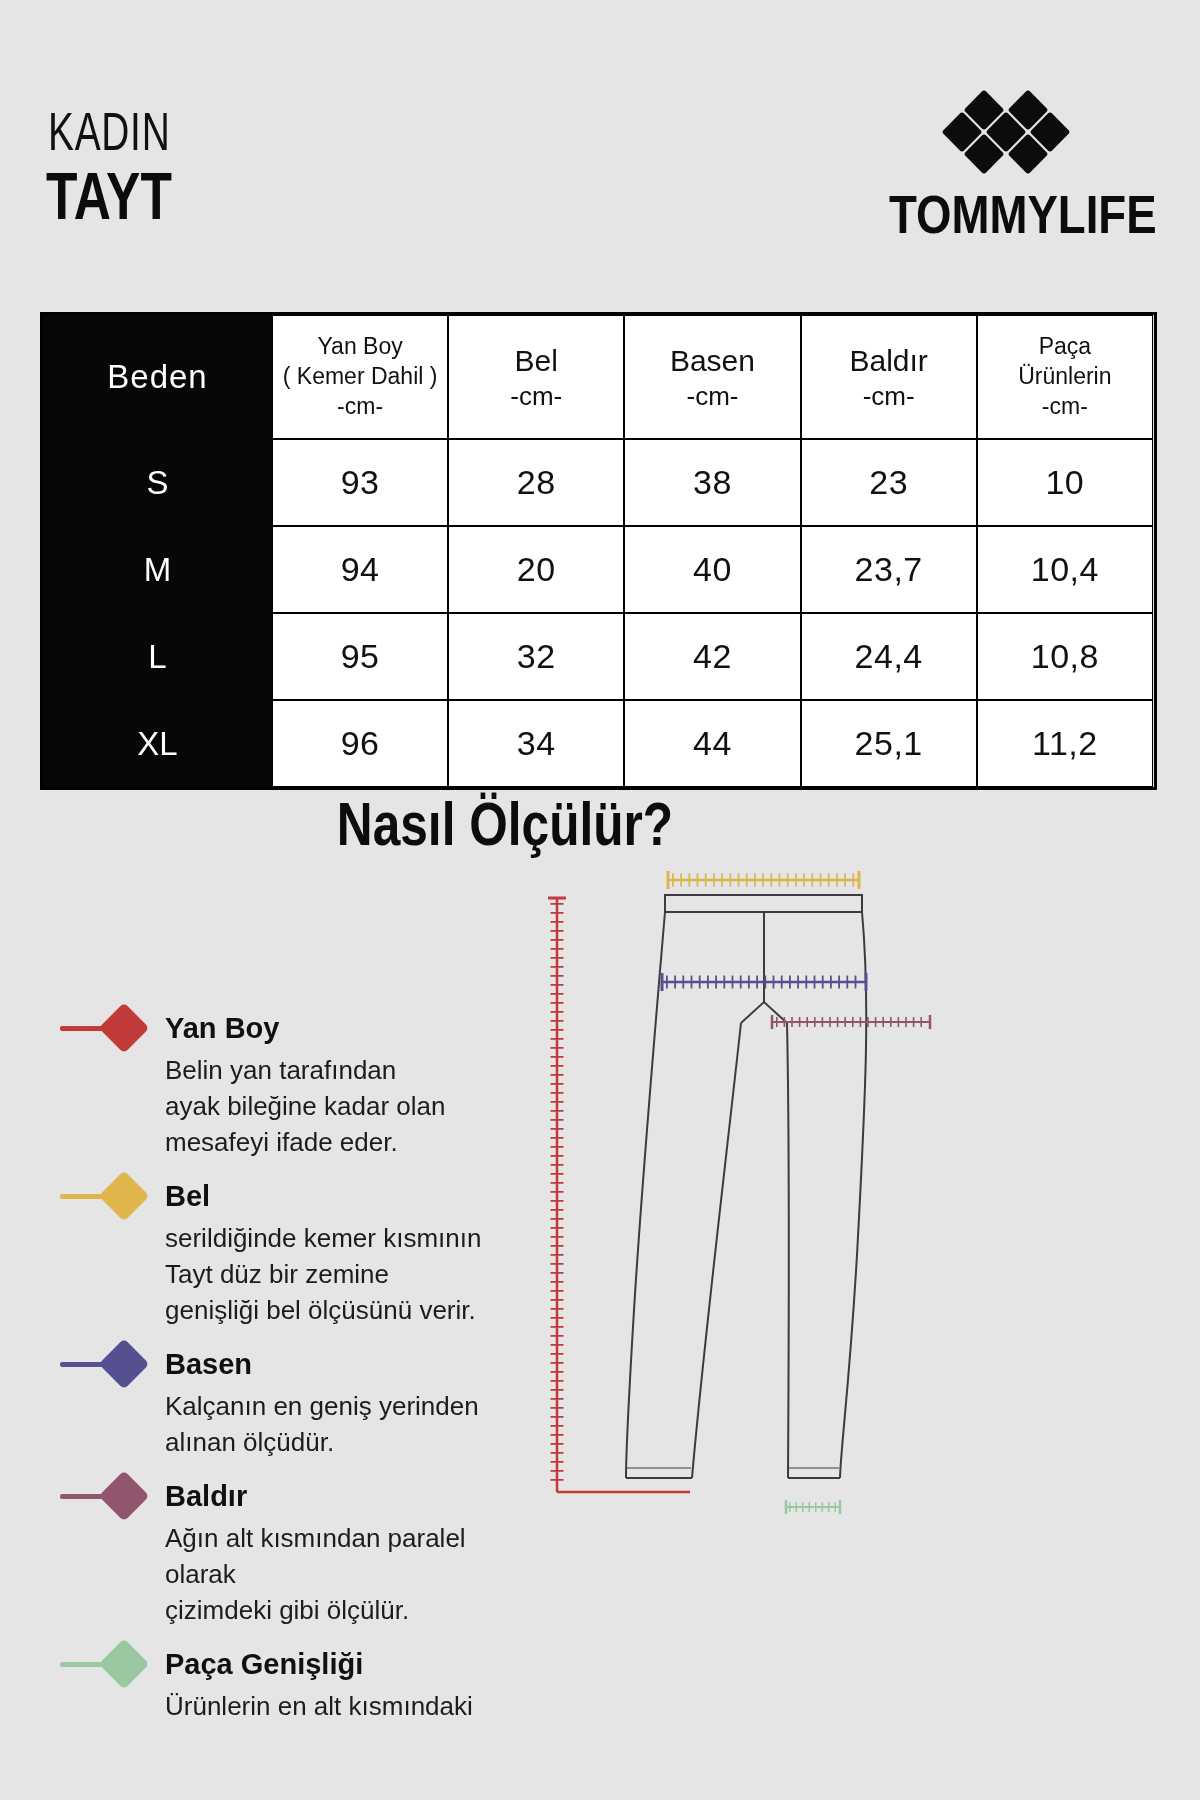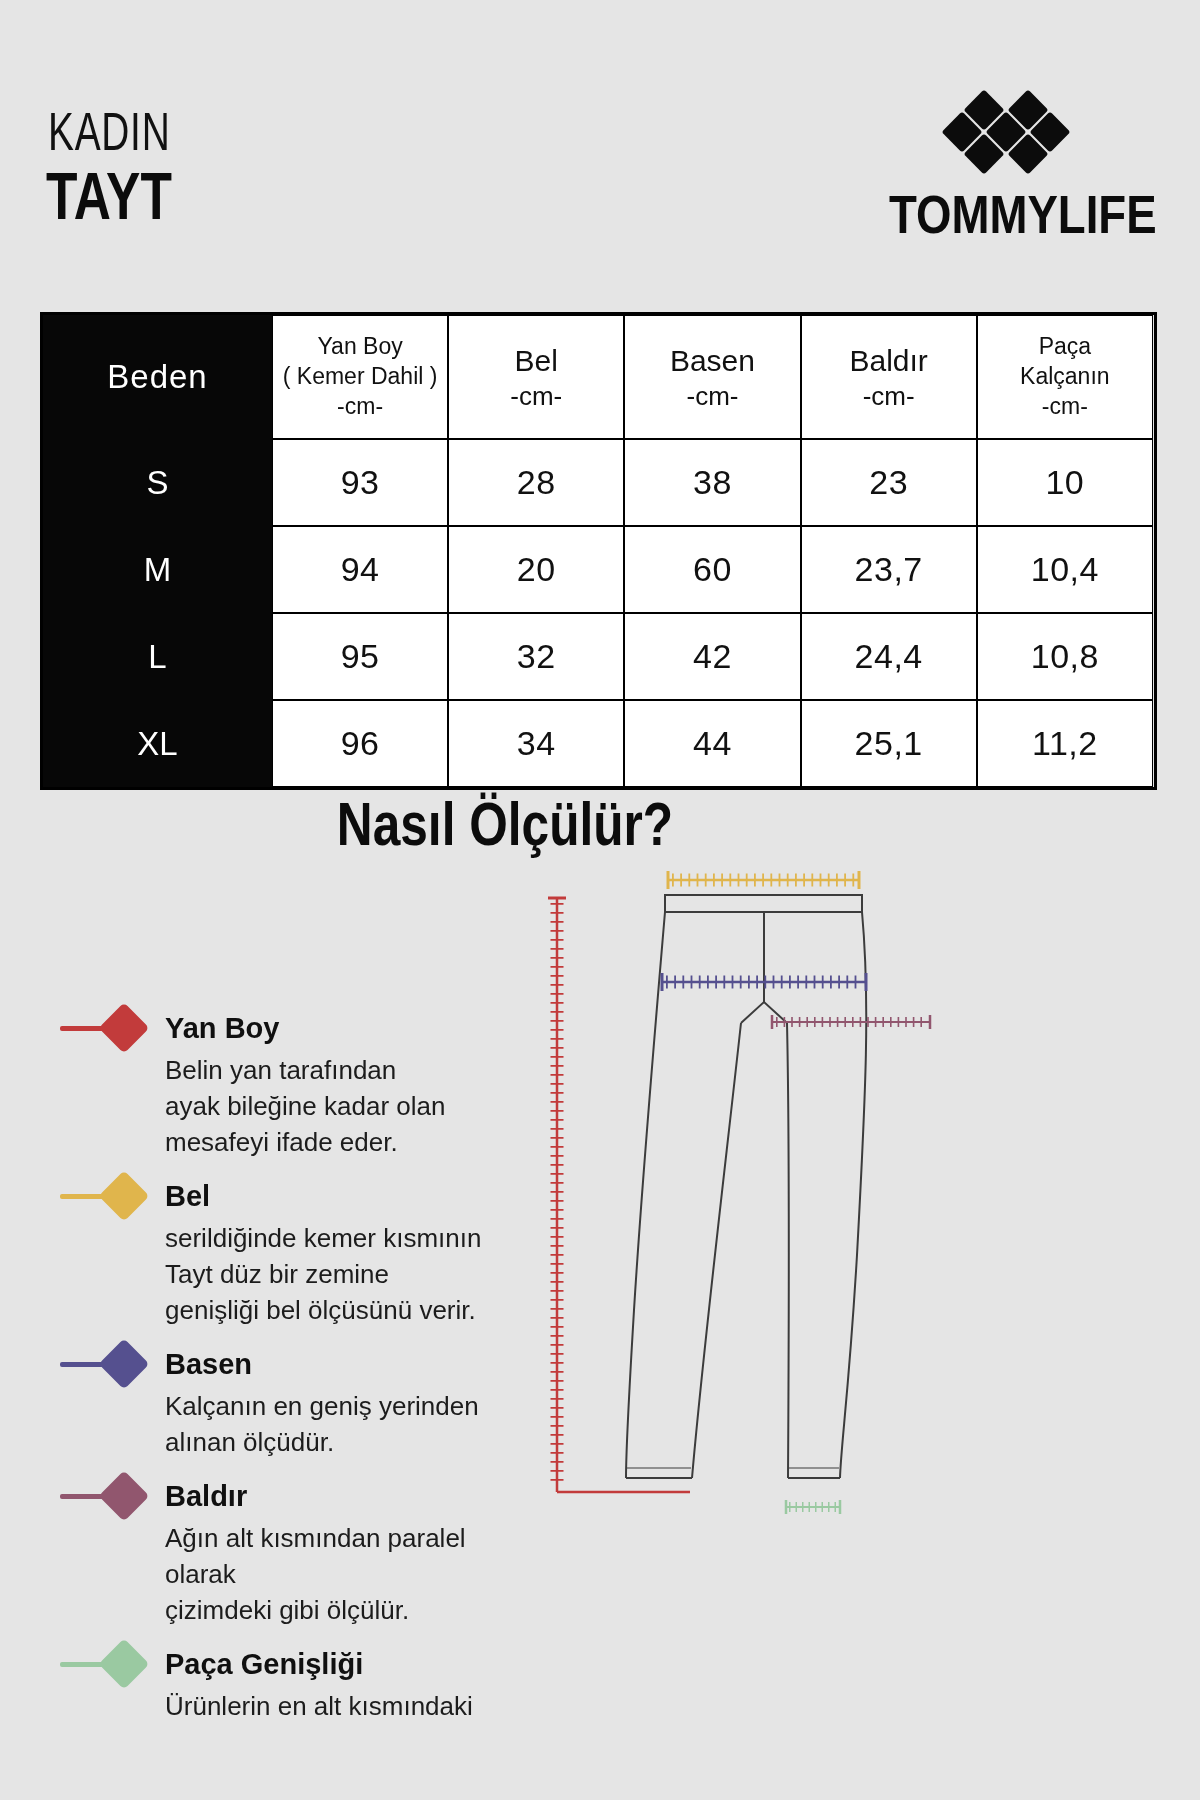--- a/index.html
+++ b/index.html
@@ -93,35 +93,35 @@
     <div class="cell h-lg">
       <span class="hl hl1">Basen</span>
       <span class="hl hl2">-cm-</span>
     </div>
     <div class="cell h-lg">
       <span class="hl hl1">Baldır</span>
       <span class="hl hl2">-cm-</span>
     </div>
     <div class="cell h-sm">
       <span class="hl hl1">Paça</span>
-      <span class="hl hl2">Kalçanın</span>
+      <span class="hl hl2">Ürünlerin</span>
       <span class="hl hl3">-cm-</span>
     </div>
 
     <div class="cell dark size-label">S</div>
     <div class="cell val">93</div>
     <div class="cell val">28</div>
     <div class="cell val">38</div>
     <div class="cell val">23</div>
     <div class="cell val">10</div>
 
     <div class="cell dark size-label">M</div>
     <div class="cell val">94</div>
     <div class="cell val">20</div>
-    <div class="cell val">60</div>
+    <div class="cell val">40</div>
     <div class="cell val">23,7</div>
     <div class="cell val">10,4</div>
 
     <div class="cell dark size-label">L</div>
     <div class="cell val">95</div>
     <div class="cell val">32</div>
     <div class="cell val">42</div>
     <div class="cell val">24,4</div>
     <div class="cell val">10,8</div>
 

